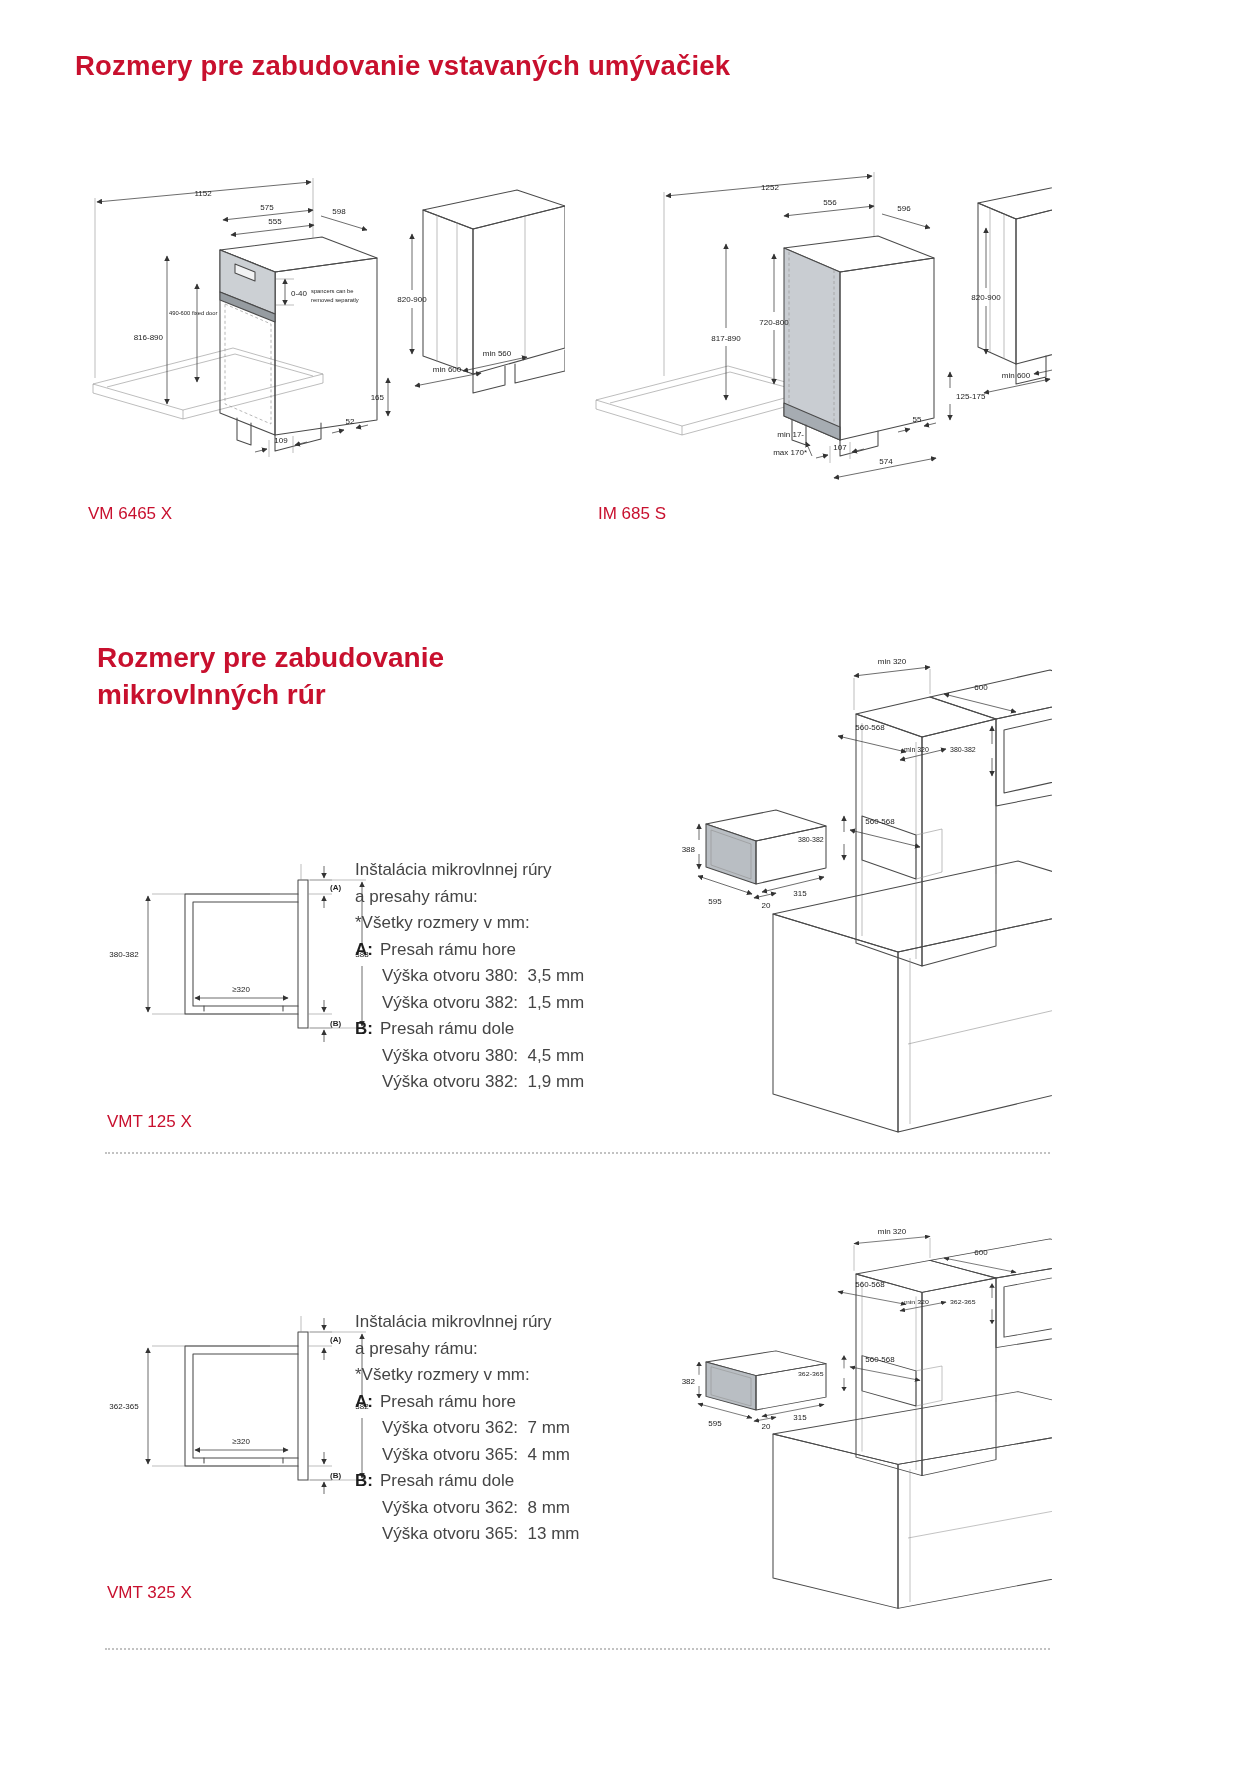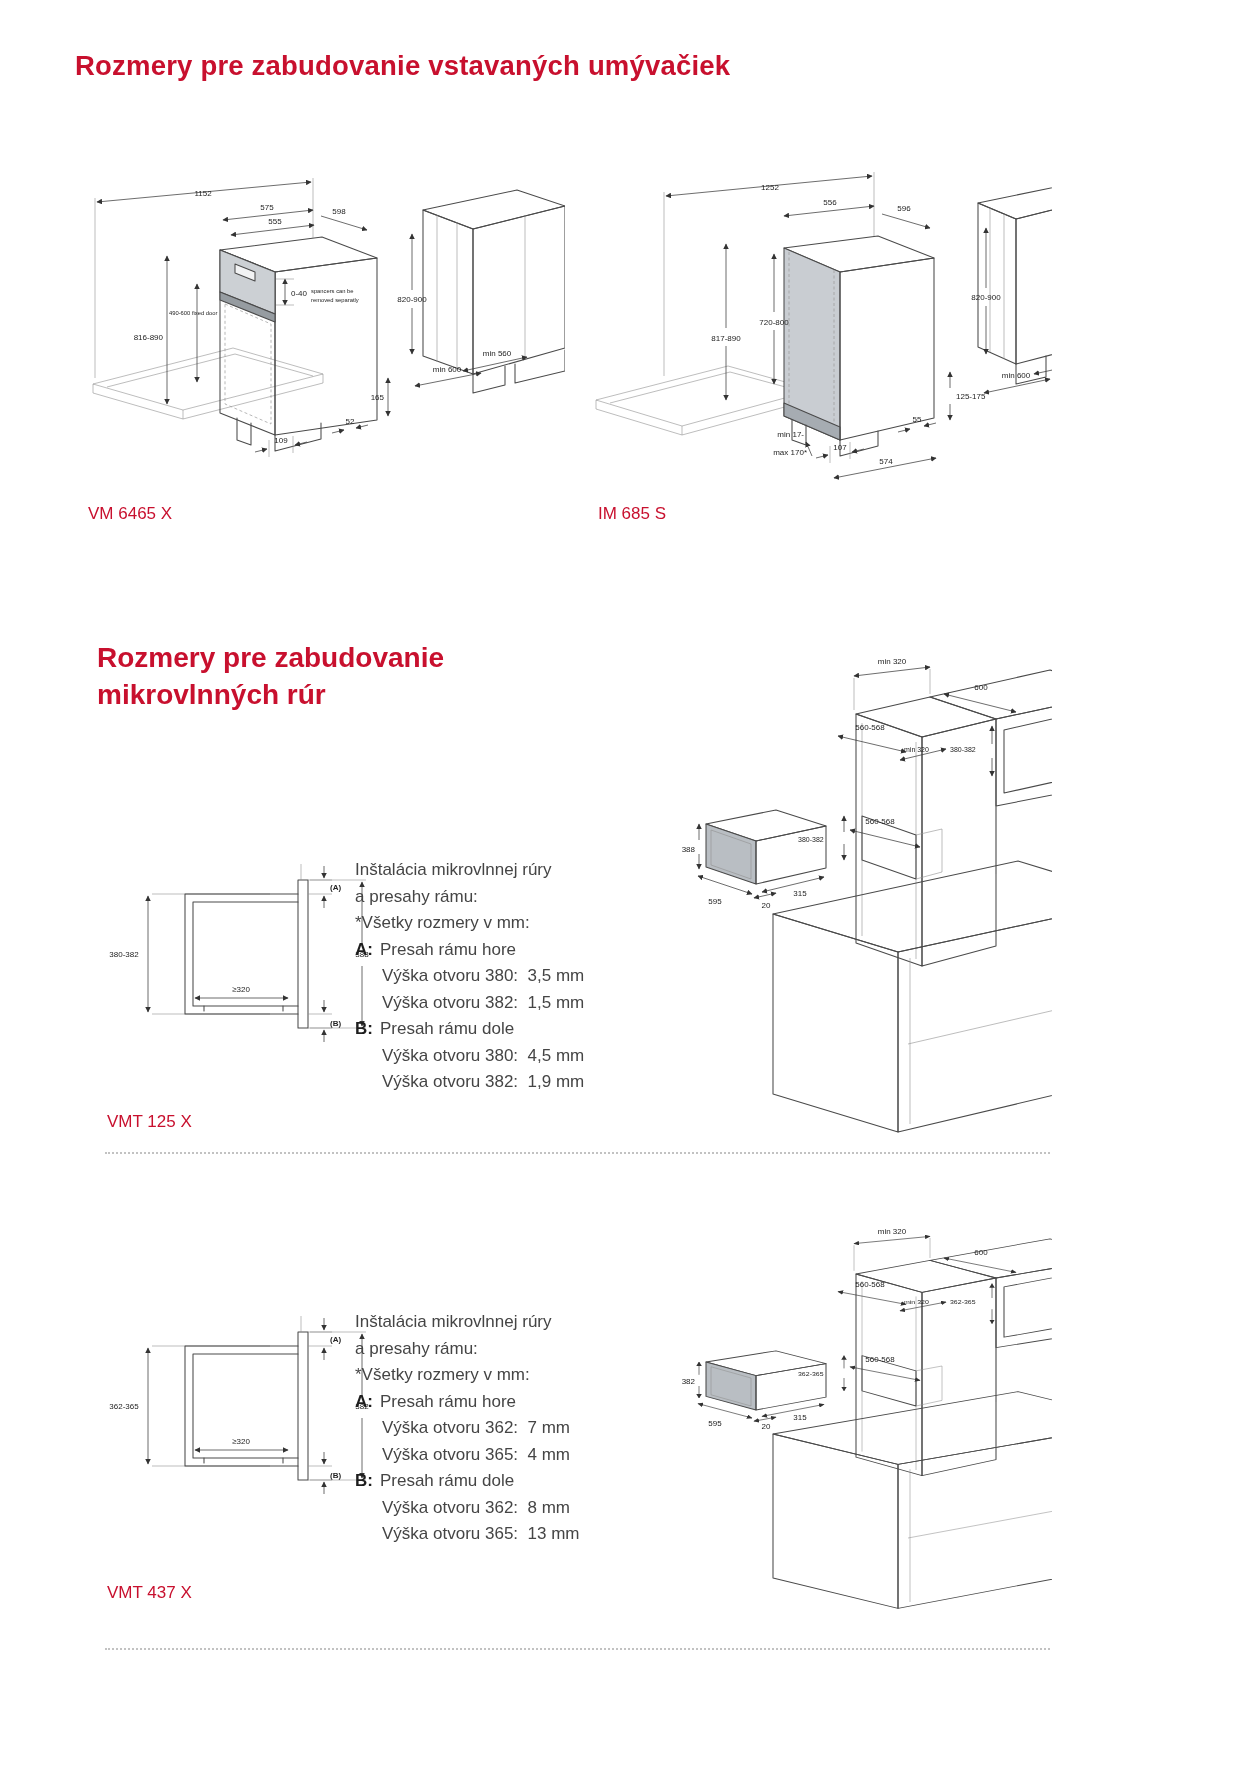--- a/index.html
+++ b/index.html
@@ -372,18 +372,18 @@
       <text class="dl ae" x="97" y="278">382</text>
       <path class="dim da" d="M100,302 L154,320"></path>
       <text class="dl" x="117" y="330">595</text>
       <path class="dim da" d="M164,318 L226,303"></path>
       <text class="dl" x="202" y="322">315</text>
       <path class="dim da" d="M156,324 L178,319"></path>
       <text class="dl" x="168" y="334">20</text>
     </g>
   </svg>
 
-  <div class="model-label" style="left:107px;top:1583px">VMT 437 X</div>
+  <div class="model-label" style="left:107px;top:1583px">VMT 325 X</div>
   <div class="divider" style="top:1648px"></div>
 
   <div class="page-num">168</div>
 
 </div>
 
 </body></html>

